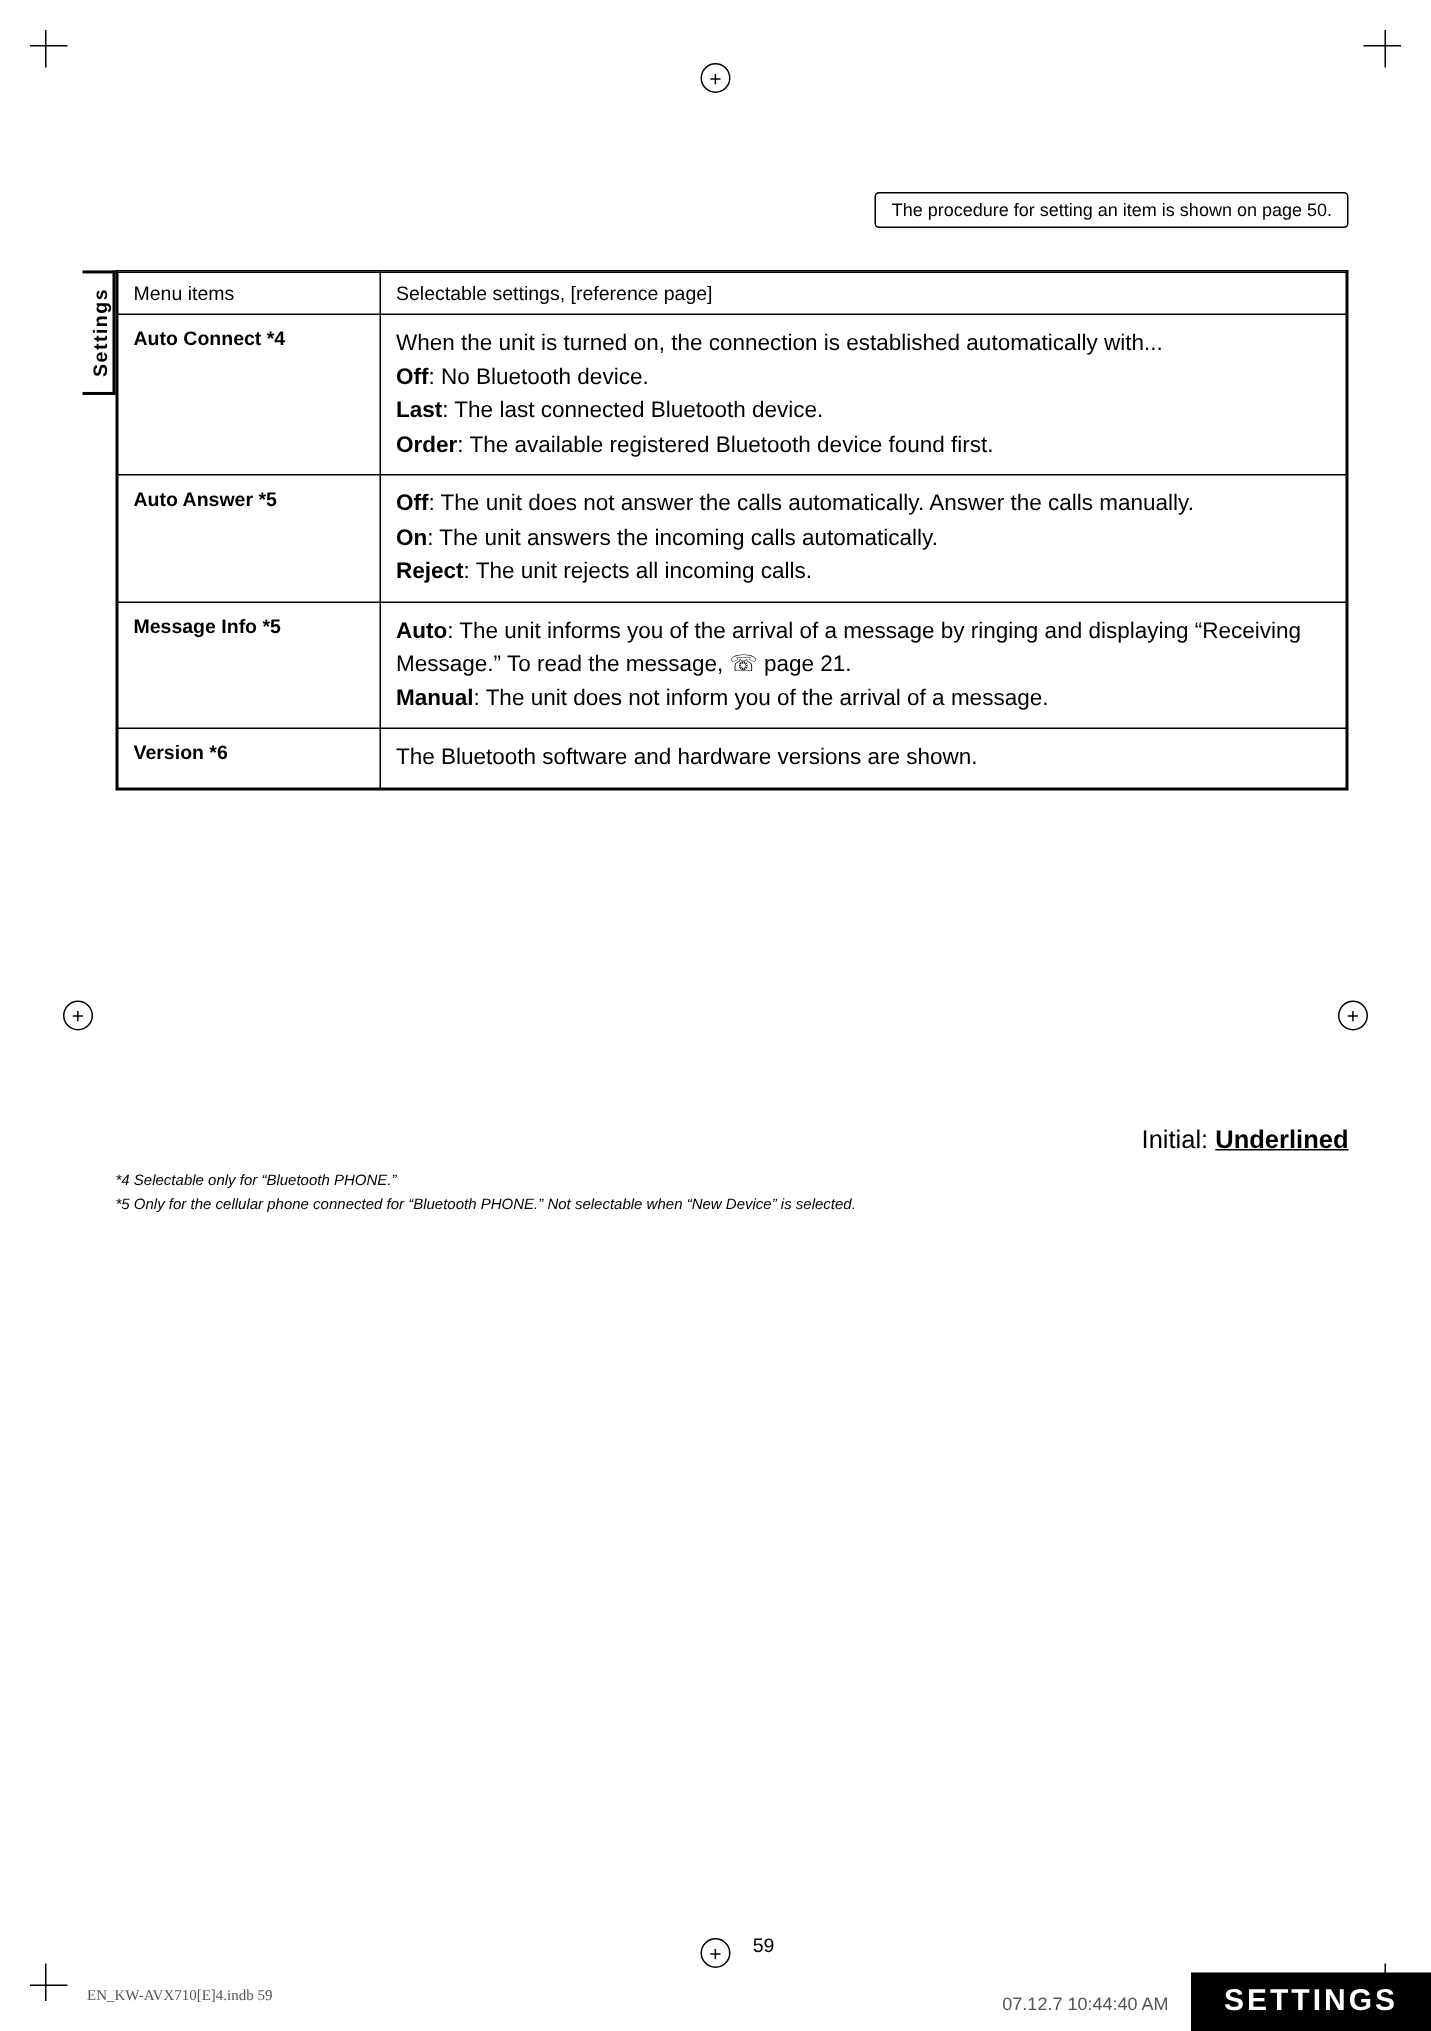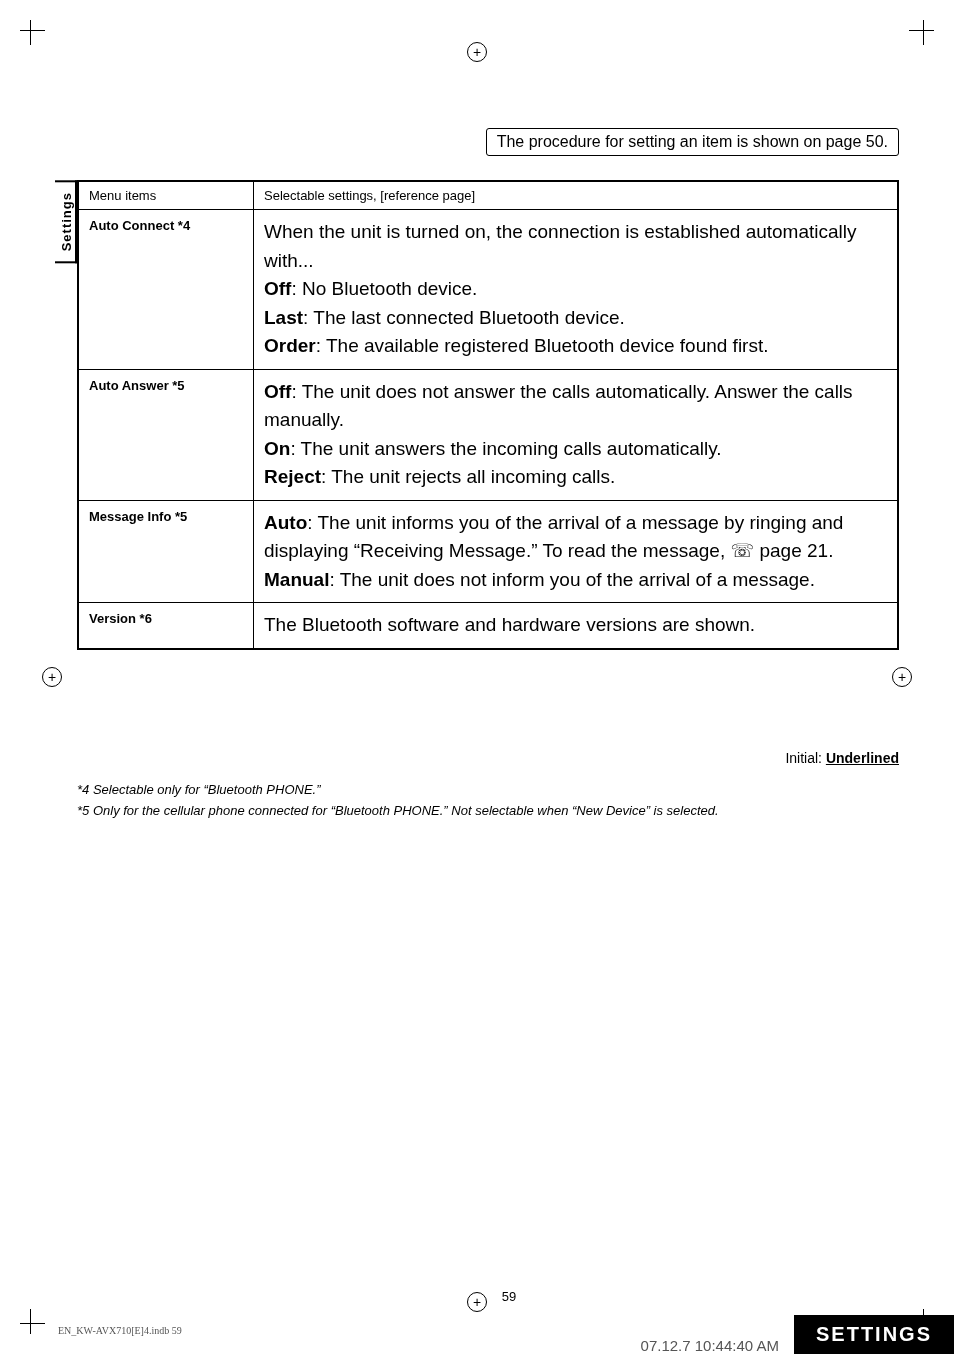--- a/index.html
+++ b/index.html
@@ -59,21 +59,21 @@
       bottom: 80px;
     }
 
     
     .procedure-box {
       position: absolute;
       top: 48px;
       right: 0;
       border: 1px solid #000;
       padding: 4px 10px;
-      font-size: 16px;
+      font-size: 12px;
       border-radius: 3px;
     }
 
     
     .settings-label {
       position: absolute;
       top: 100px;
       left: 0;
       width: 22px;
       writing-mode: vertical-rl;
@@ -110,47 +110,47 @@
       text-align: left;
       font-size: 13px;
       font-weight: normal;
       background: #fff;
     }
 
     table.main-table td {
       border: 1px solid #000;
       padding: 8px 10px;
       vertical-align: top;
-      font-size: 19px;
+      font-size: 15px;
     }
 
     table.main-table td.menu-col {
       width: 175px;
       font-weight: bold;
       font-size: 13px;
     }
 
     .td-desc {
       line-height: 1.5;
     }
 
     .td-desc .bold { font-weight: bold; }
     .td-desc .underline { text-decoration: underline; }
 
     
     .initial-note {
       position: absolute;
       text-align: left;
-      font-size: 14px;
+      font-size: 17px;
     }
 
     
     .footnotes {
       position: absolute;
-      font-size: 13px;
+      font-size: 10px;
       line-height: 1.6;
       font-style: italic;
     }
 
     
     .page-number {
       position: absolute;
       bottom: 0;
       left: 50%;
       transform: translateX(-50%);
@@ -176,23 +176,23 @@
     .bottom-left-info {
       position: absolute;
       bottom: 0;
       left: 0;
       font-size: 10px;
       color: #555;
       font-family: Liberation Serif, serif;
     }
     .bottom-right-info {
       position: absolute;
-      bottom: 0;
+      bottom: 11px;
       right: 175px;
-      font-size: 15px;
+      font-size: 12px;
       color: #555;
     }
   </style>
 </head>
 <body>
 
 <div class="page-mark mark-tl-h"></div>
 <div class="page-mark mark-tl-v"></div>
 <div class="page-mark mark-tr-h"></div>
 <div class="page-mark mark-tr-v"></div>

